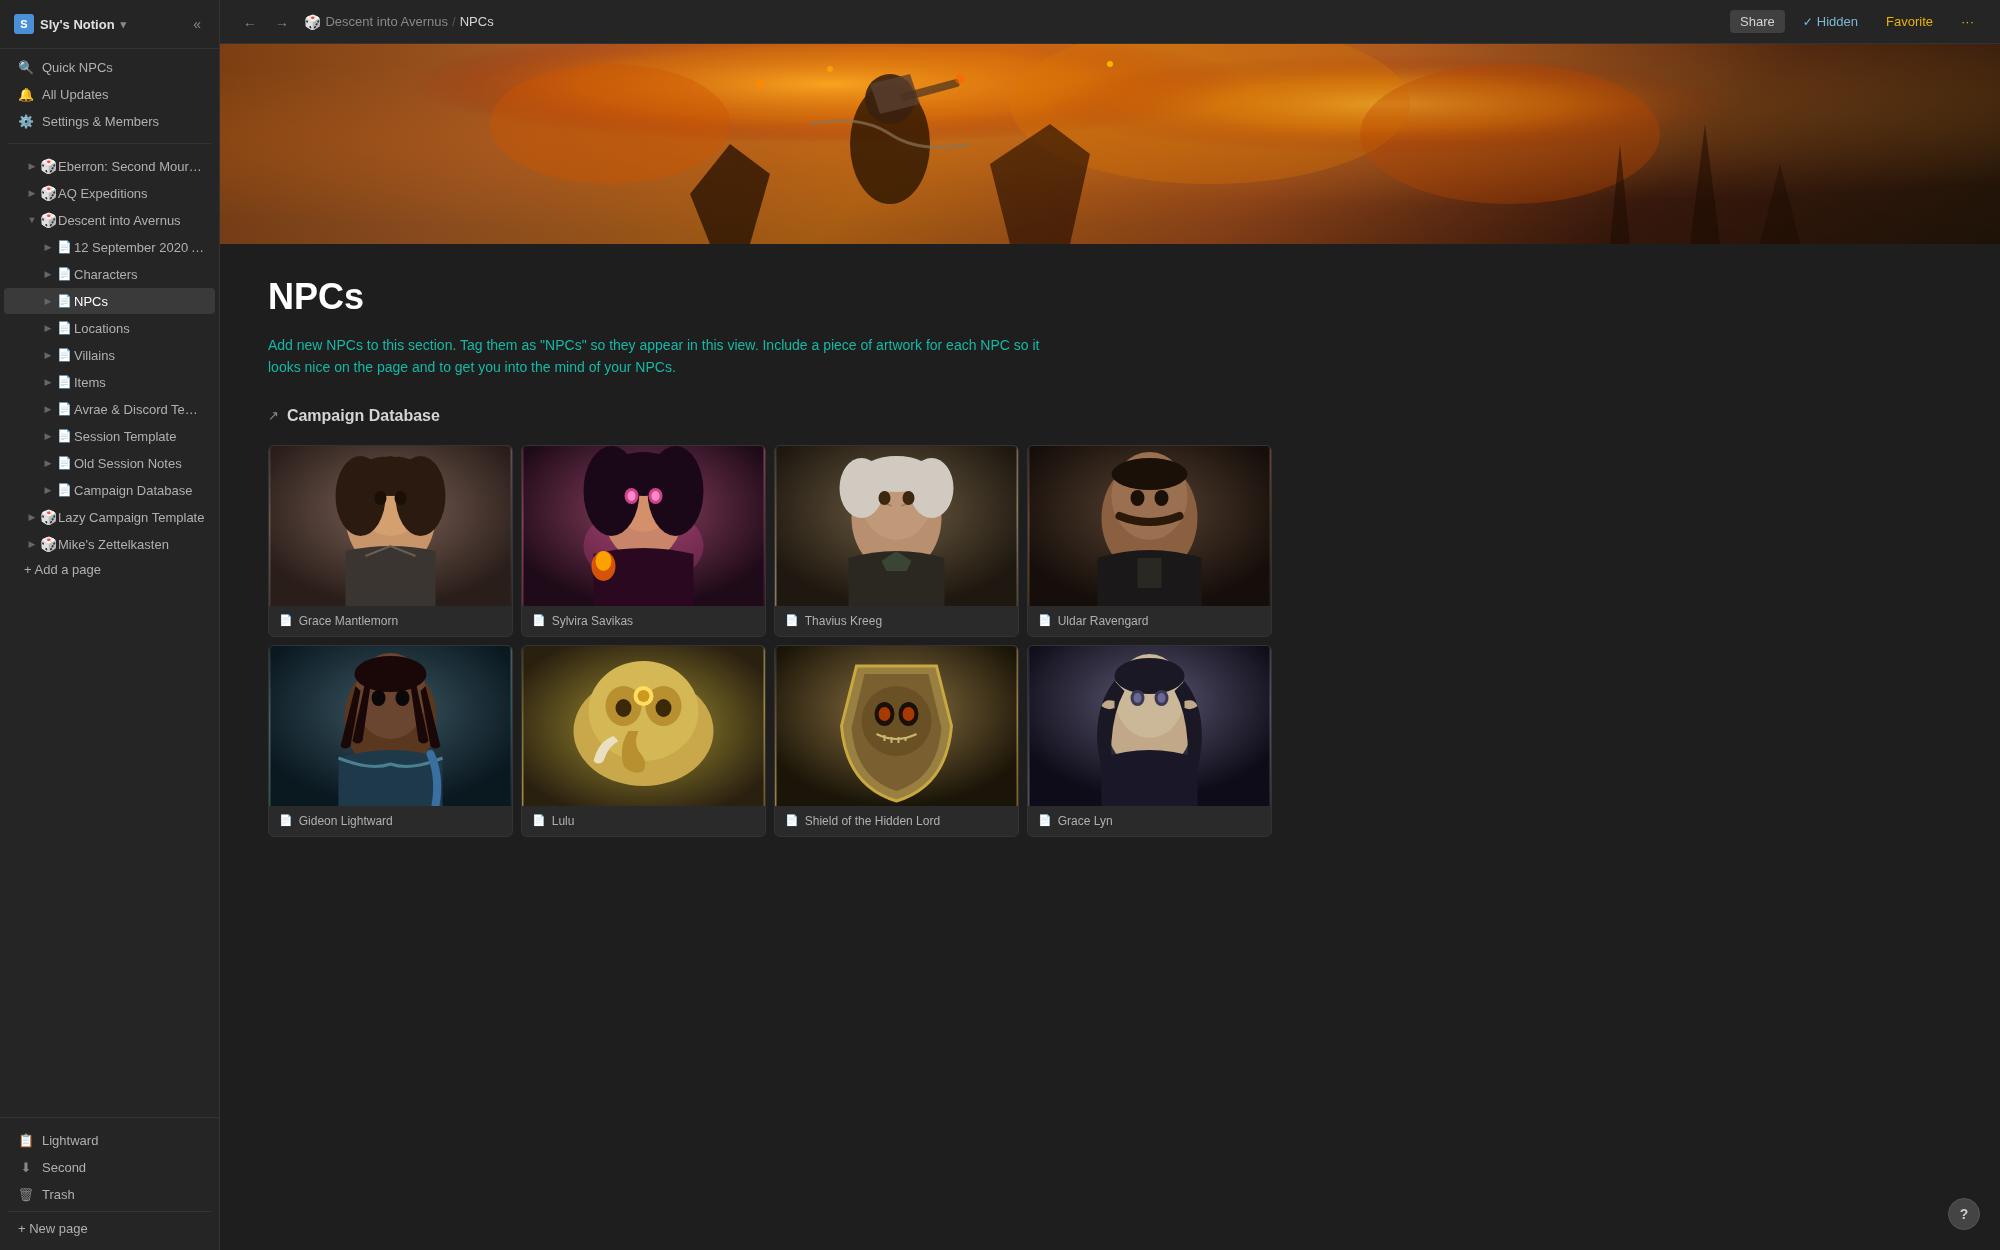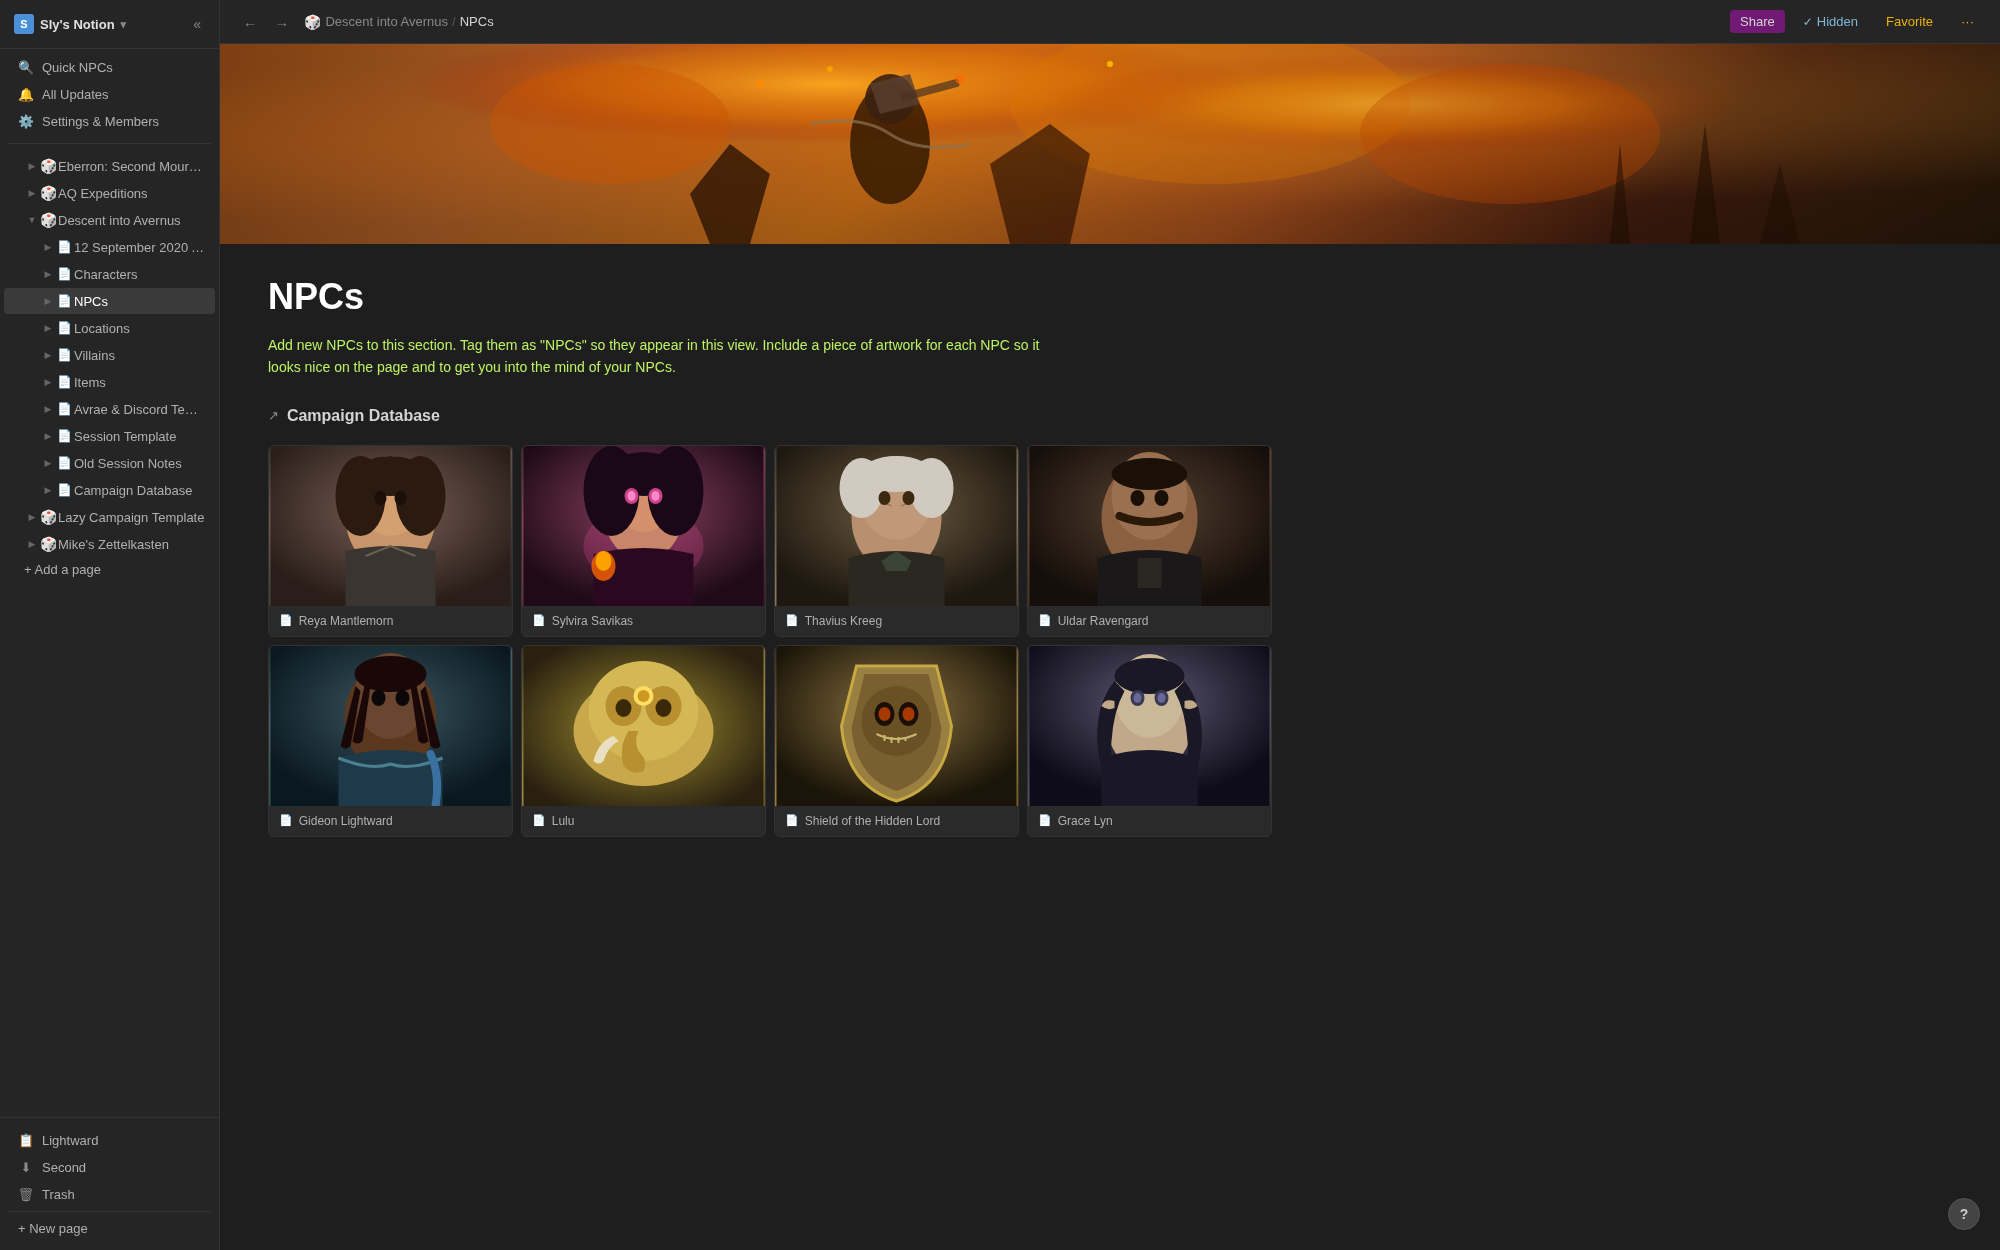--- a/index.html
+++ b/index.html
@@ -236,21 +236,21 @@
       align-items: center;
       gap: 4px;
       padding: 4px 10px;
       border-radius: 4px;
       cursor: pointer;
       font-size: 13px;
       color: #eab308;
     }
 
     .topbar-share-btn {
-      background: #701a75;
+      background: #404040;
       color: #d4d4d4;
     }
 
     .topbar-updates-btn {
       display: flex;
       align-items: center;
       gap: 4px;
       color: #7fb7d4;
     }
 
@@ -299,21 +299,21 @@
 
     .page-title {
       font-size: 36px;
       font-weight: 700;
       color: #ffffff;
       margin-bottom: 16px;
     }
 
     .page-description {
       font-size: 14px;
-      color: #bef264;
+      color: #14b8a6;
       line-height: 1.6;
       margin-bottom: 28px;
       max-width: 800px;
     }
 
     .section-header {
       display: flex;
       align-items: center;
       gap: 8px;
       margin-bottom: 20px;
@@ -685,21 +685,21 @@
 
               <ellipse cx="110" cy="52" rx="6" ry="7" fill="#1a1008"></ellipse>
               <ellipse cx="130" cy="52" rx="6" ry="7" fill="#1a1008"></ellipse>
 
               <path d="M75,105 Q120,95 165,105 L165,160 L75,160 Z" fill="#3a3530"></path>
               <path d="M95,110 L120,100 L145,110" stroke="#6a6050" stroke-width="2" fill="none"></path>
             </svg>
           </div>
           <div class="gallery-card-label">
             <span class="card-doc-icon">📄</span>
-            <span>Reya Mantlemorn</span>
+            <span>Grace Mantlemorn</span>
           </div>
         </div>
 
         <div class="gallery-card">
           <div class="portrait img-sylvira">
             <svg width="100%" height="100%" viewBox="0 0 240 160" xmlns="http://www.w3.org/2000/svg">
               <defs>
                 <radialGradient id="sylvira-bg" cx="50%" cy="40%" r="60%">
                   <stop offset="0%" stop-color="#8b4060"></stop>
                   <stop offset="100%" stop-color="#1e0a18"></stop>

